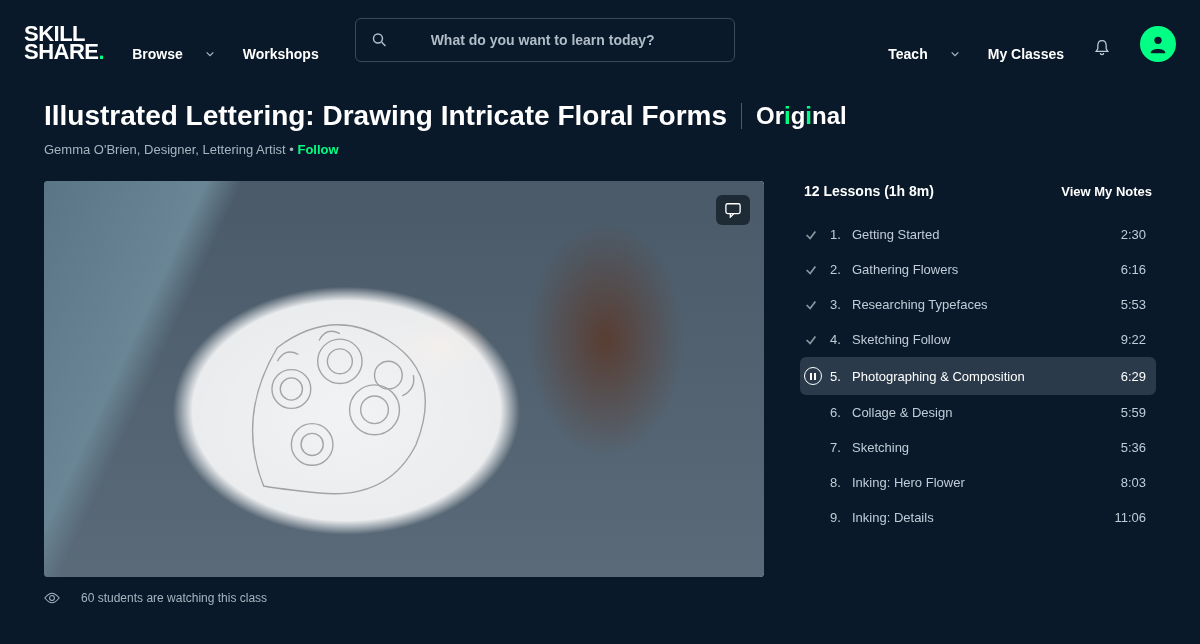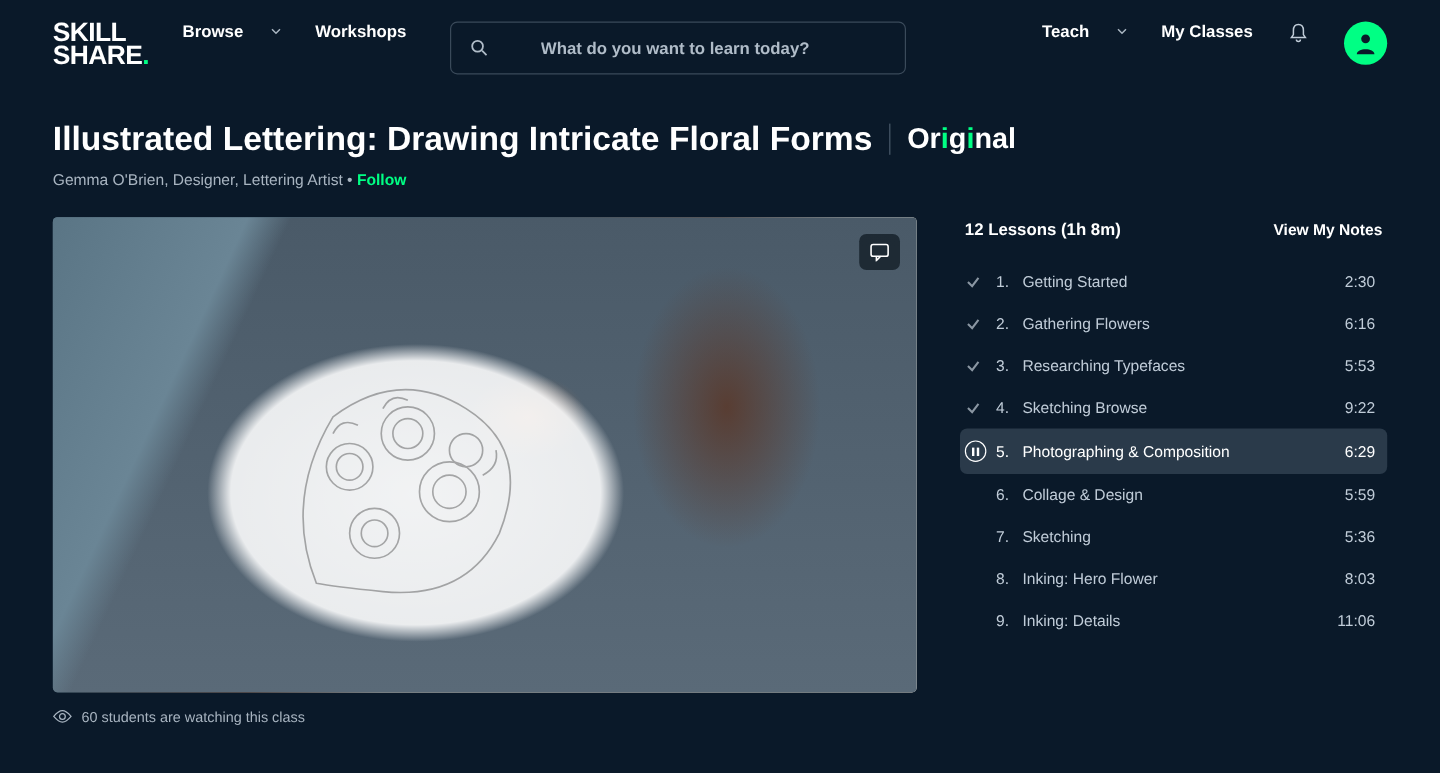--- a/index.html
+++ b/index.html
@@ -6,22 +6,22 @@
     body {
       background: #0a1929;
       color: #fff;
       font-family: -apple-system, BlinkMacSystemFont, 'Segoe UI', Helvetica, Arial, sans-serif;
       width: 1200px;
       height: 644px;
       overflow: hidden;
     }
     .header {
       display: flex;
-      align-items: flex-start;
-      padding: 18px 44px;
+      align-items: flex-end;
+      padding: 18px 24px;
       gap: 28px;
     }
     .logo {
       font-weight: 800;
       font-size: 22px;
       line-height: 0.85;
       letter-spacing: -0.5px;
       text-transform: uppercase;
     }
     .logo-dot { color: #00ff84; }
@@ -138,22 +138,22 @@
       height: 30px;
       background: rgba(15,25,35,0.75);
       border-radius: 6px;
       display: flex;
       align-items: center;
       justify-content: center;
       cursor: pointer;
     }
     .watching {
       display: flex;
-      align-items: flex-start;
-      gap: 8px;
+      align-items: center;
+      gap: 21px;
       margin-top: 14px;
       font-size: 12px;
       color: #a8b4c0;
     }
     .lessons-col {
       flex: 1;
       padding-top: 2px;
     }
     .lessons-header {
       display: flex;
@@ -340,21 +340,21 @@
             <div class="lesson-title">Researching Typefaces</div>
             <div class="lesson-dur">5:53</div>
           </div>
           <div class="lesson-item">
             <div class="lesson-icon">
               <svg class="check-svg" width="14" height="14" viewBox="0 0 16 16">
                 <path d="M3 8 L7 12 L13 4" stroke-width="2" fill="none"></path>
               </svg>
             </div>
             <div class="lesson-num">4.</div>
-            <div class="lesson-title">Sketching Browse</div>
+            <div class="lesson-title">Sketching Follow</div>
             <div class="lesson-dur">9:22</div>
           </div>
           <div class="lesson-item active">
             <div class="lesson-icon">
               <div class="pause-circle">
                 <div class="pause-bar"></div>
                 <div class="pause-bar"></div>
               </div>
             </div>
             <div class="lesson-num">5.</div>

